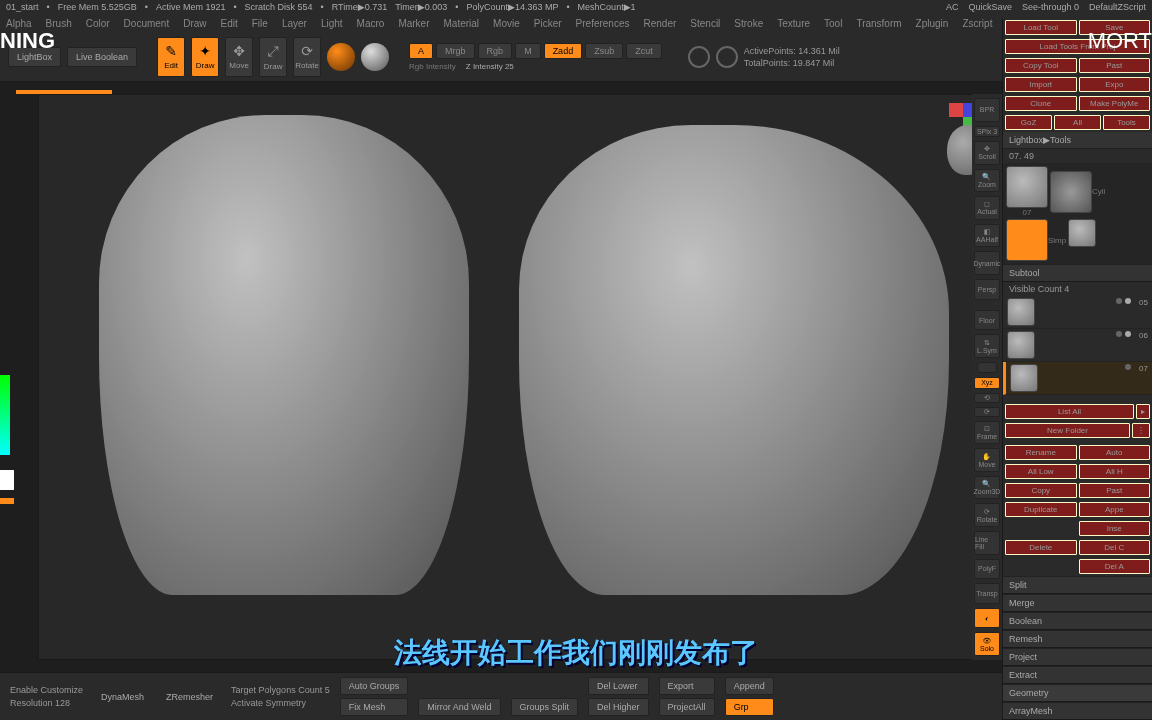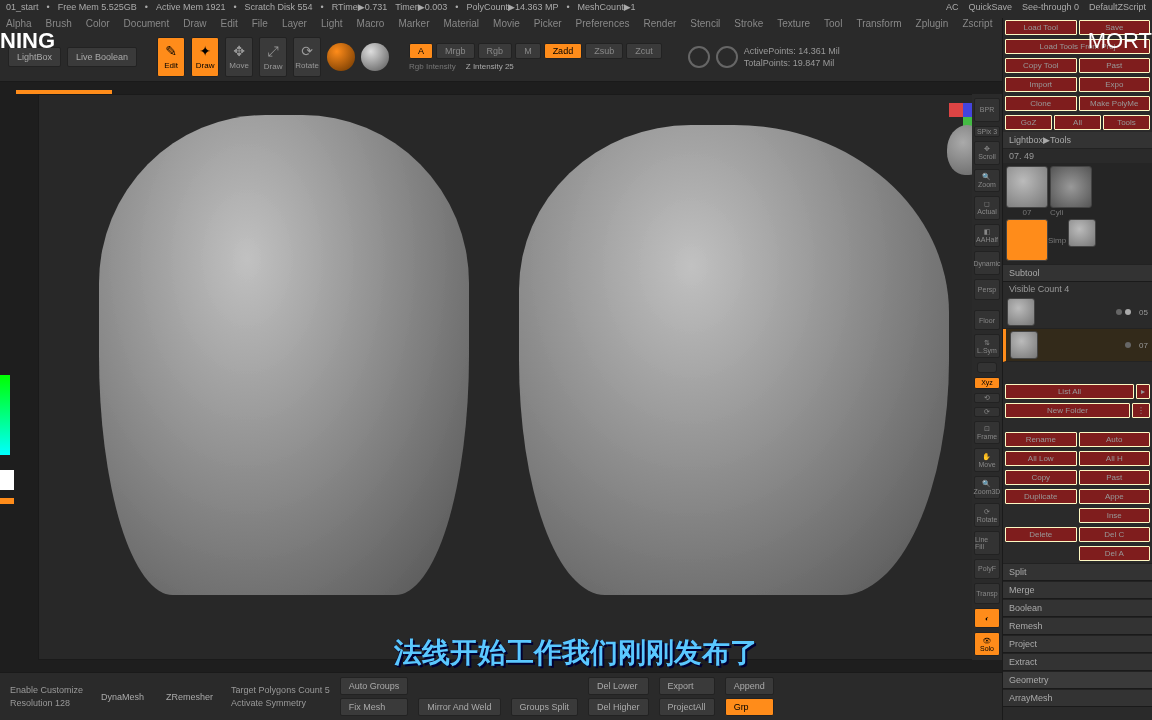--- a/index.html
+++ b/index.html
@@ -41,21 +41,21 @@
 .side-btn.tall{height:30px}
 .right-panel{position:absolute;top:18px;right:0;width:150px;bottom:0;background:#2a2a2a;border-left:1px solid #1a1a1a;display:flex;flex-direction:column;font-size:9px;overflow:hidden}
 .rp-head{background:#333;padding:3px 6px;color:#aaa;display:flex;align-items:center;gap:4px;border-bottom:1px solid #222}
 .rp-row{display:flex;gap:2px;padding:2px}
 .rp-btn{flex:1;background:#7f1d1d;border:1px solid #fef9c3;padding:2px 4px;font-size:8px;color:#999;text-align:center;cursor:pointer;border-radius:1px}
 .thumbs{display:flex;flex-wrap:wrap;gap:2px;padding:3px;background:#252525}
 .thumb{width:42px;height:42px;background:radial-gradient(circle at 40% 35%,#bbb,#777);border:1px solid #444;border-radius:3px}
 .thumb.sim{background:#ff8c1a}
 .thumb.cyl{background:radial-gradient(#999,#555)}
 .section-head{background:#333;padding:3px 6px;color:#aaa;border-top:1px solid #222;border-bottom:1px solid #1a1a1a}
-.subtool-row{display:flex;align-items:center;gap:4px;padding:2px 4px;border-bottom:1px solid #232323}
+.subtool-row{display:flex;gap:4px;padding:2px 4px;border-bottom:1px solid #232323}
 .subtool-row .st-thumb{width:28px;height:28px;background:radial-gradient(circle at 40% 35%,#bbb,#777);border-radius:3px;border:1px solid #444}
 .subtool-row .dots{margin-left:auto;display:flex;gap:3px}
 .subtool-row .dot{width:6px;height:6px;border-radius:50%;background:#666}
 .subtool-row .nb{font-size:8px;color:#999;margin-left:4px}
 .bottom-bar{position:absolute;left:0;right:150px;bottom:0;height:48px;background:#2a2a2a;border-top:1px solid #1a1a1a;display:flex;align-items:center;gap:10px;padding:4px 10px;font-size:9px;color:#999}
 .bottom-bar .col{display:flex;flex-direction:column;gap:3px}
 .bb-btn{background:#3a3a3a;border:1px solid #222;padding:3px 8px;font-size:9px;color:#aaa;cursor:pointer;border-radius:2px}
 .bb-btn.orange{background:#ff8c1a;color:#000}
 .subtitle{position:absolute;bottom:48px;left:50%;transform:translateX(-50%);font-size:28px;font-weight:700;color:#5ac8ff;text-shadow:2px 2px 0 #003,-.5px -.5px 0 #003;z-index:20}
 .tiny{font-size:8px;color:#777}
@@ -277,39 +277,47 @@
       <div class="rp-btn">All</div>
       <div class="rp-btn">Tools</div>
     </div>
   <div class="rp-head">Lightbox▶Tools</div>
   <div style="padding:2px 6px;font-size:9px">07. 49</div>
   <div class="thumbs">
     <div style="display:flex;flex-direction:column;align-items:center">
         <div class="thumb"></div>
         <span class="tiny">07</span>
       </div>
-    <div style="display:flex;flex-direction:column;">
+    <div style="display:flex;align-items:center">
         <div class="thumb cyl"></div>
         <span class="tiny">Cyli</span>
       </div>
     <div style="display:flex;flex-direction:row;align-items:center">
         <div class="thumb sim"></div>
         <span class="tiny">Simp</span>
       </div>
     <div class="thumb" style="width:28px;height:28px"></div>
   </div>
   <div class="section-head">Subtool</div>
   <div style="padding:2px 6px">Visible Count 4</div>
   <div class="subtool-row">
       <div class="st-thumb"></div>
       <div class="dots">
         <div class="dot"></div>
         <div class="dot" style="background:#aaa"></div>
       </div>
       <span class="nb">05</span>
+    </div>
+  <div class="subtool-row">
+      <div class="st-thumb"></div>
+      <div class="dots">
+        <div class="dot"></div>
+        <div class="dot" style="background:#aaa"></div>
+      </div>
+      <span class="nb">06</span>
     </div>
   <div class="subtool-row" style="background:#332a1a;border-left:3px solid #ff8c1a">
       <div class="st-thumb"></div>
       <div class="dots">
         <div class="dot"></div>
       </div>
       <span class="nb">07</span>
     </div>
   <div style="height:20px"></div>
   <div class="rp-row">

